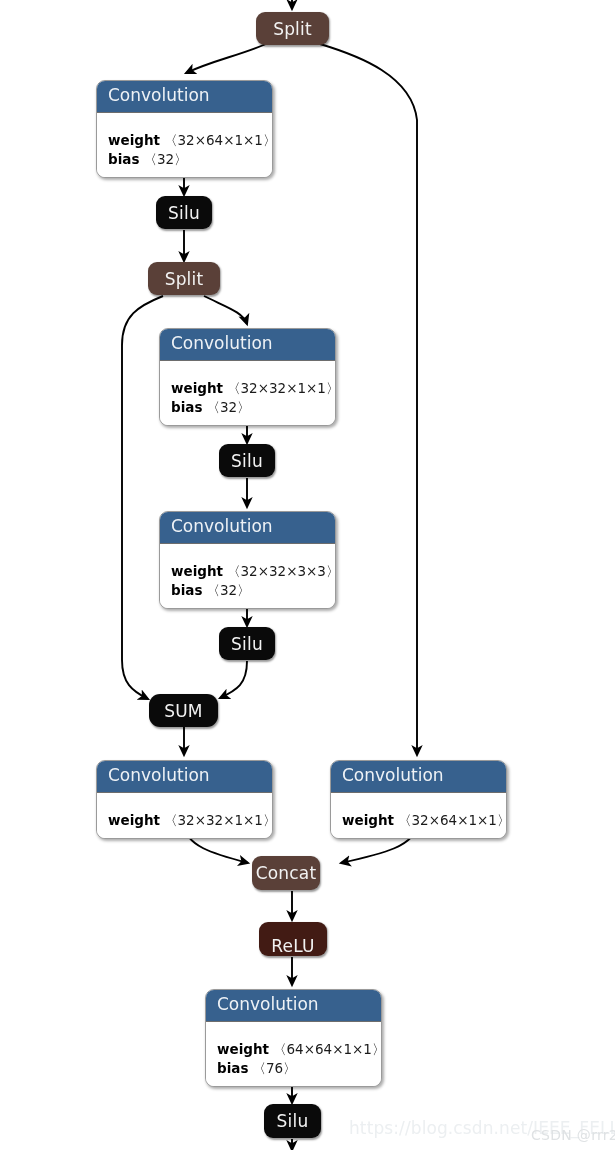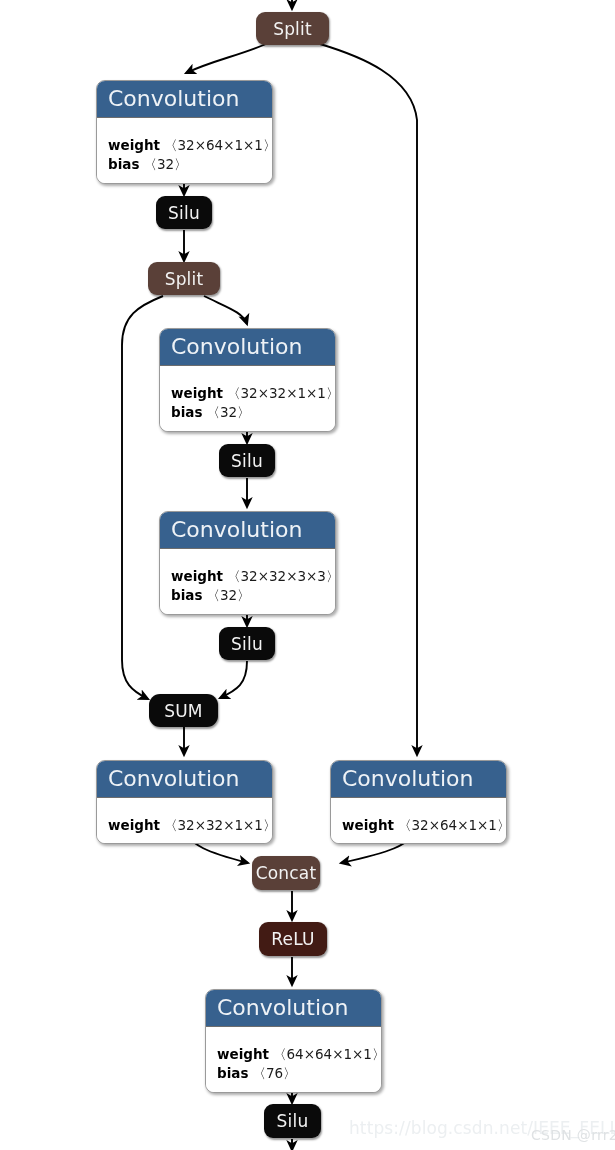--- a/index.html
+++ b/index.html
@@ -35,37 +35,37 @@
     box-sizing: border-box;
     color: #f2f2f2;
     font-size: 17px;
     letter-spacing: 0.2px;
     white-space: nowrap;
     box-shadow: 1px 1.5px 2px rgba(0,0,0,0.40);
     z-index: 3;
   }
   .pill.brown  { background: #5a4038; }
   .pill.black  { background: #0a0a0a; }
-  .pill.darkred{ background: #421b14; }
+  .pill.darkred{ background: #421b14; align-items: flex-end; }
 
   
   .conv {
     position: absolute;
     box-sizing: border-box;
     border: 1.3px solid #9a9a9a;
     border-radius: 9px;
     background: #ffffff;
     overflow: hidden;
     box-shadow: 1.5px 2px 3px rgba(0,0,0,0.32);
     z-index: 3;
   }
   .conv-title {
     background: #37618e;
     color: #eef2f6;
-    font-size: 22px;
+    font-size: 17px;
     padding: 5px 11px 6px 11px;
     line-height: 1.15;
     border-bottom: 1.3px solid #6d6d6d;
   }
   .conv-body {
     background: #ffffff;
     padding: 18px 11px 8px 11px;
   }
   .attr {
     font-size: 13.5px;

